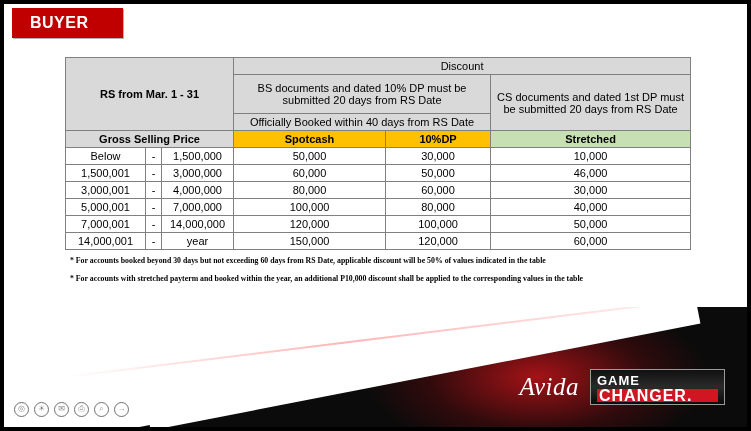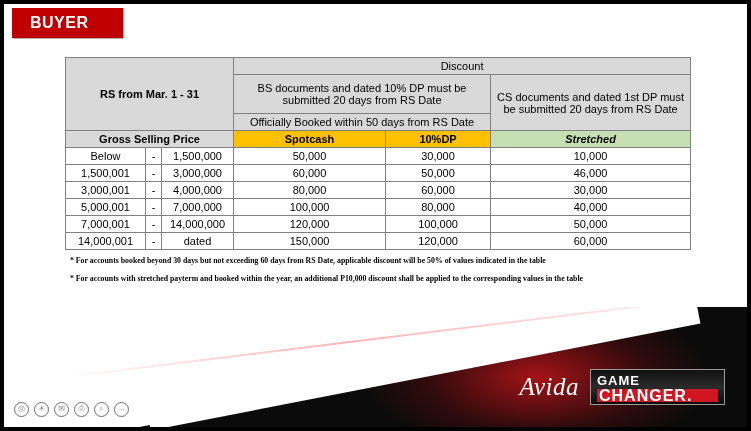--- a/index.html
+++ b/index.html
@@ -102,21 +102,21 @@
   }
   .hdr-grey { background: #d9d9d9 !important; font-weight: normal; }
   .rs-title {
     font-size: 14px;
     font-weight: bold;
     background: #d9d9d9 !important;
   }
   .discount-label { font-size: 7.5px; }
   .band-spotcash { background: #ffc000 !important; font-size: 14px; font-weight: bold; color: #1a1a1a; }
   .band-tenpercent { background: #ffc000 !important; font-size: 14px; font-weight: bold; color: #1a1a1a; }
-  .band-stretched { background: #c6e0b4 !important; font-size: 14px; font-weight: bold; color: #1a1a1a; font-style: italic; }
+  .band-stretched { background: #c6e0b4 !important; font-size: 14px; font-weight: bold; color: #1a1a1a; }
   .gsp { font-size: 8px; font-weight: bold; background: #d9d9d9 !important; }
   .rng-from { text-align: right; padding-right: 4px; font-size: 8px; }
   .rng-dash { width: 14px; font-size: 8px; }
   .rng-to { text-align: right; padding-right: 10px; font-size: 8px; }
   .val { font-size: 8px; }
   .note {
     position: absolute;
     left: 70px;
     font-weight: bold;
     font-size: 7.8px;
@@ -228,21 +228,21 @@
       <tbody>
         <tr>
           <td class="rs-title" rowspan="3" colspan="3">RS from Mar. 1 - 31</td>
           <td class="hdr-grey discount-label" colspan="3">Discount</td>
         </tr>
         <tr>
           <td class="hdr-grey discount-label" colspan="2" style="height:34px">BS documents and dated 10% DP must be submitted 20 days from RS Date</td>
           <td class="hdr-grey discount-label" rowspan="2">CS documents and dated 1st DP must be submitted 20 days from RS Date</td>
         </tr>
         <tr>
-          <td class="hdr-grey discount-label" colspan="2">Officially Booked within 50 days from RS Date</td>
+          <td class="hdr-grey discount-label" colspan="2">Officially Booked within 40 days from RS Date</td>
         </tr>
         <tr>
           <td class="hdr-grey gsp" colspan="3">Gross Selling Price</td>
           <td class="band-spotcash">Spotcash</td>
           <td class="band-tenpercent">10%DP</td>
           <td class="band-stretched">Stretched</td>
         </tr>
 
         <tr>
           <td class="rng-from">Below</td>
@@ -280,21 +280,21 @@
           <td class="rng-from">7,000,001</td>
           <td class="rng-dash">-</td>
           <td class="rng-to">14,000,000</td>
           <td class="val">120,000</td>
           <td class="val">100,000</td>
           <td class="val">50,000</td>
         </tr>
         <tr>
           <td class="rng-from">14,000,001</td>
           <td class="rng-dash">-</td>
-          <td class="rng-to">dated</td>
+          <td class="rng-to">year</td>
           <td class="val">150,000</td>
           <td class="val">120,000</td>
           <td class="val">60,000</td>
         </tr>
       </tbody>
     </table>
   </div>
 
   <div class="note" id="note1">* For accounts booked beyond 30 days but not exceeding 60 days from RS Date, applicable discount will be 50% of values indicated in the table</div>
   <div class="note" id="note2">* For accounts with stretched payterm and booked within the year, an additional P10,000 discount shall be applied to the corresponding values in the table</div>

